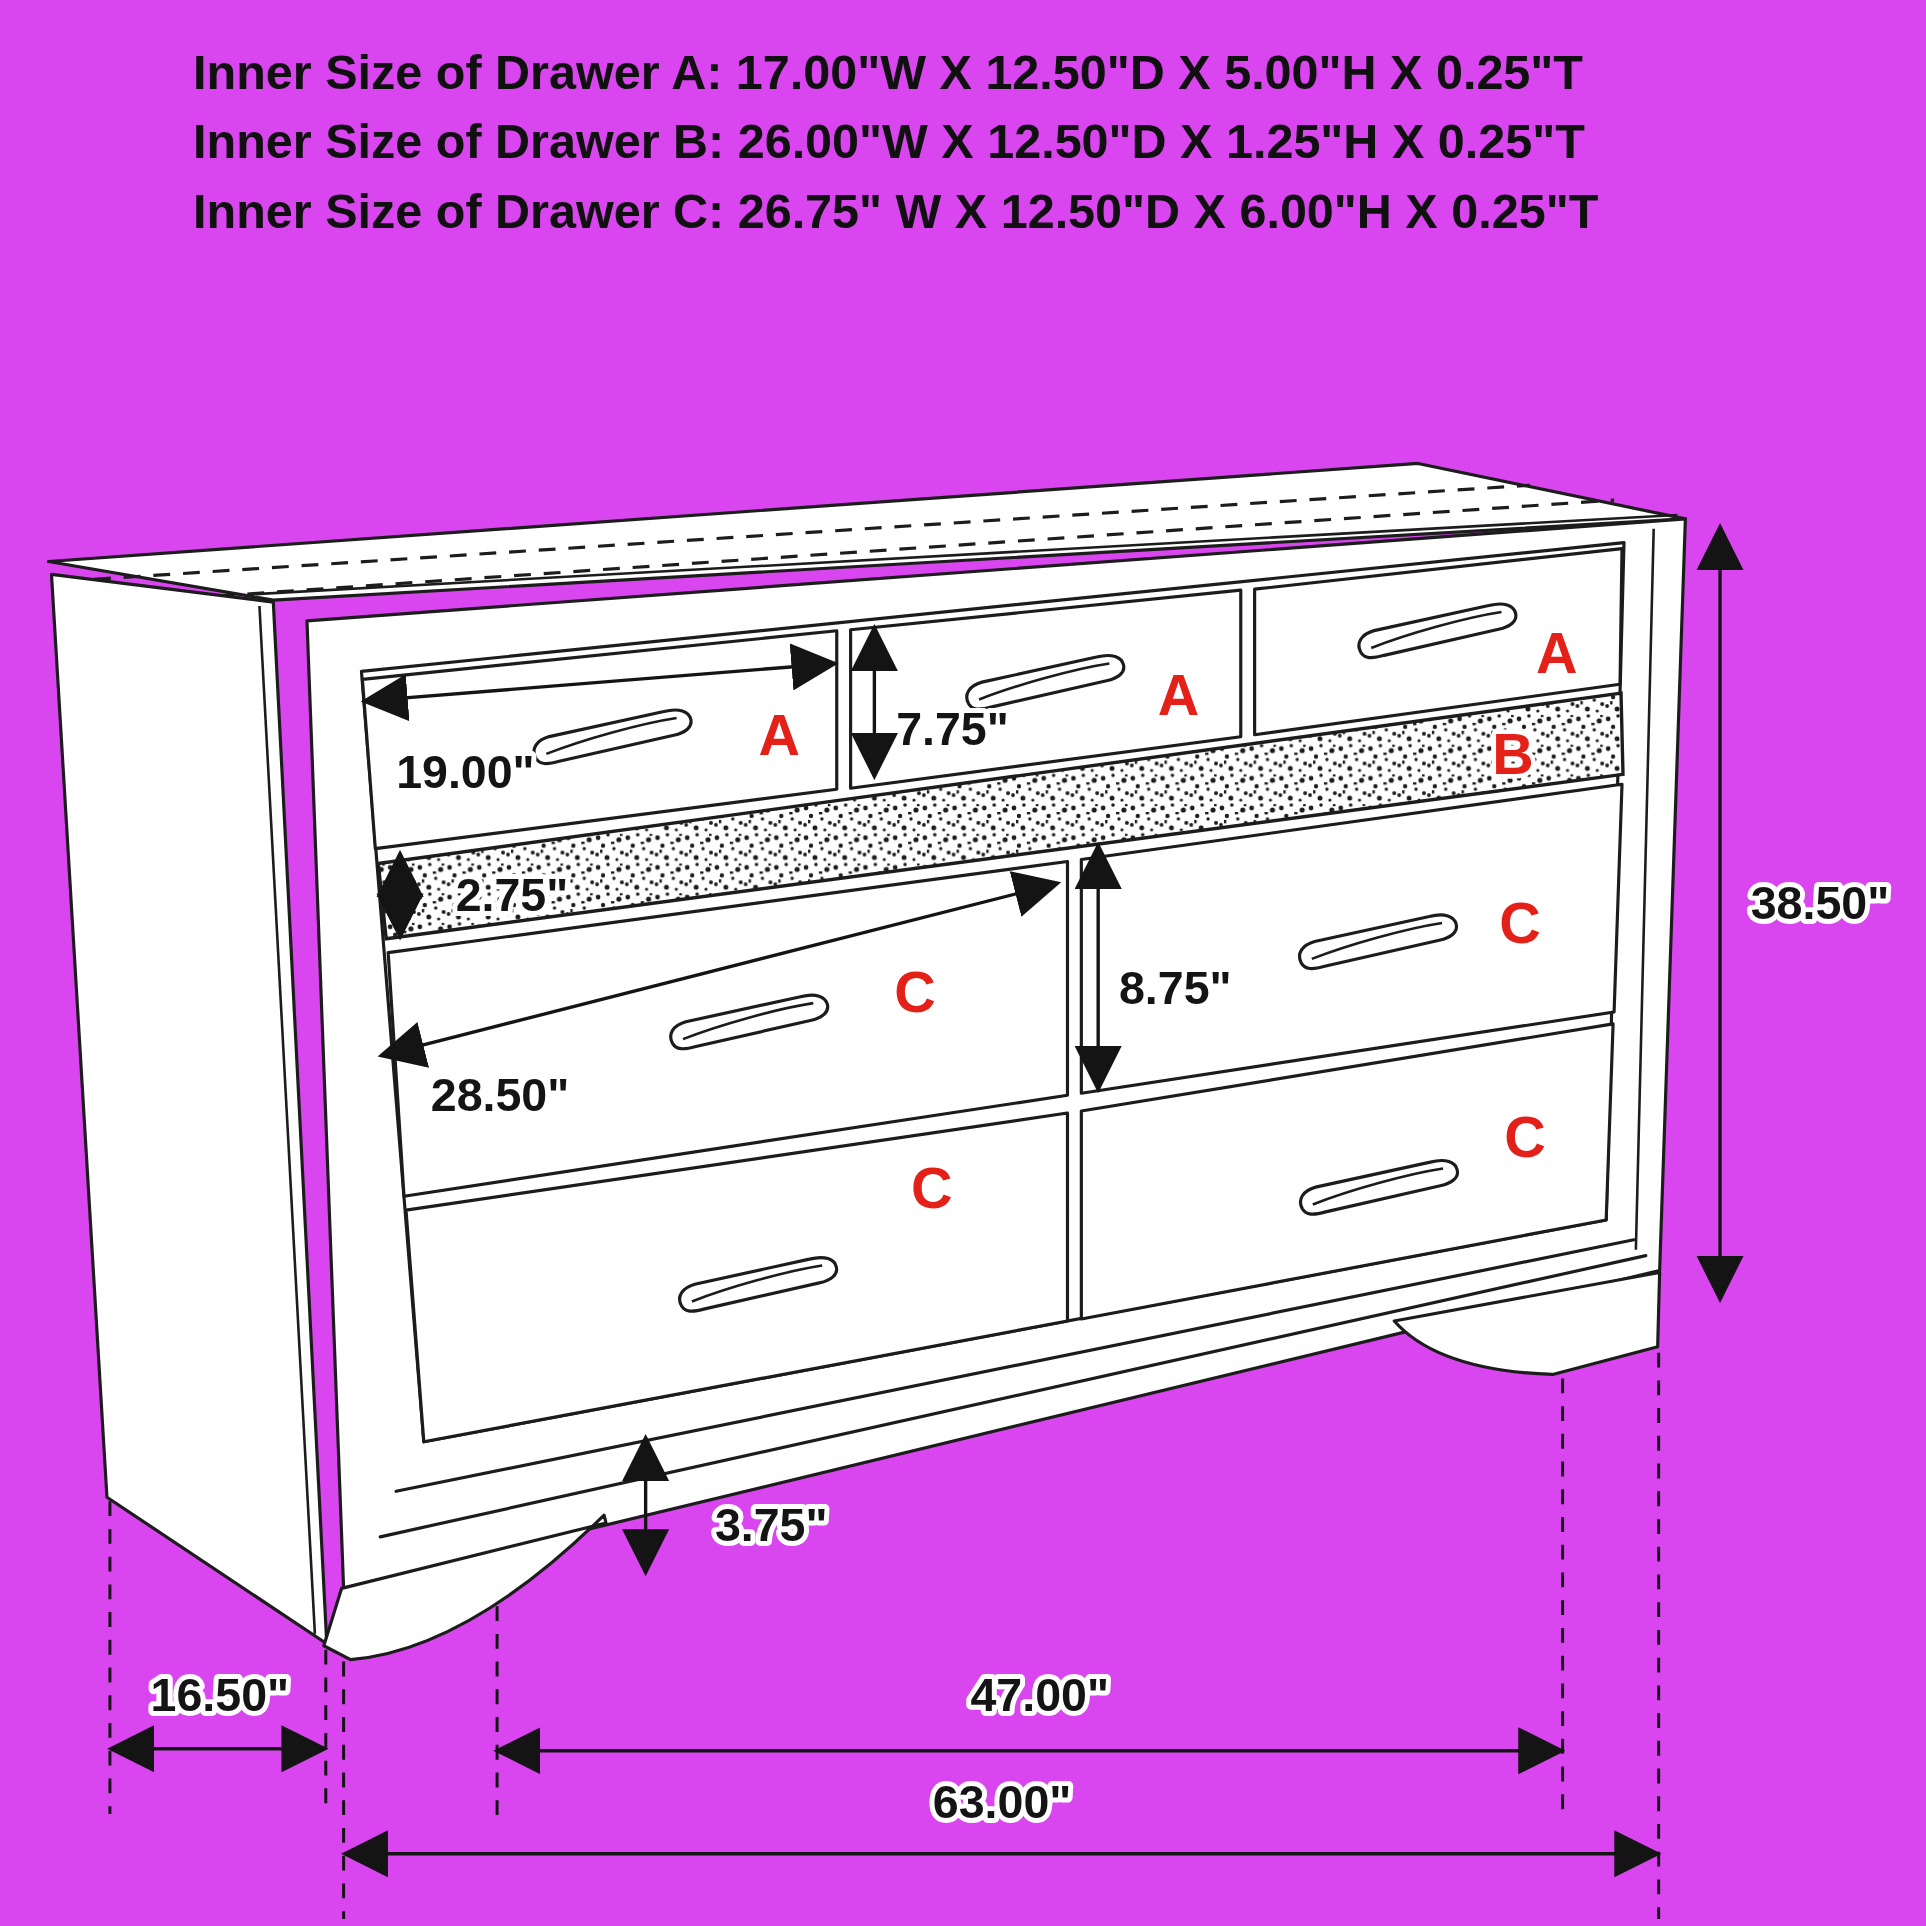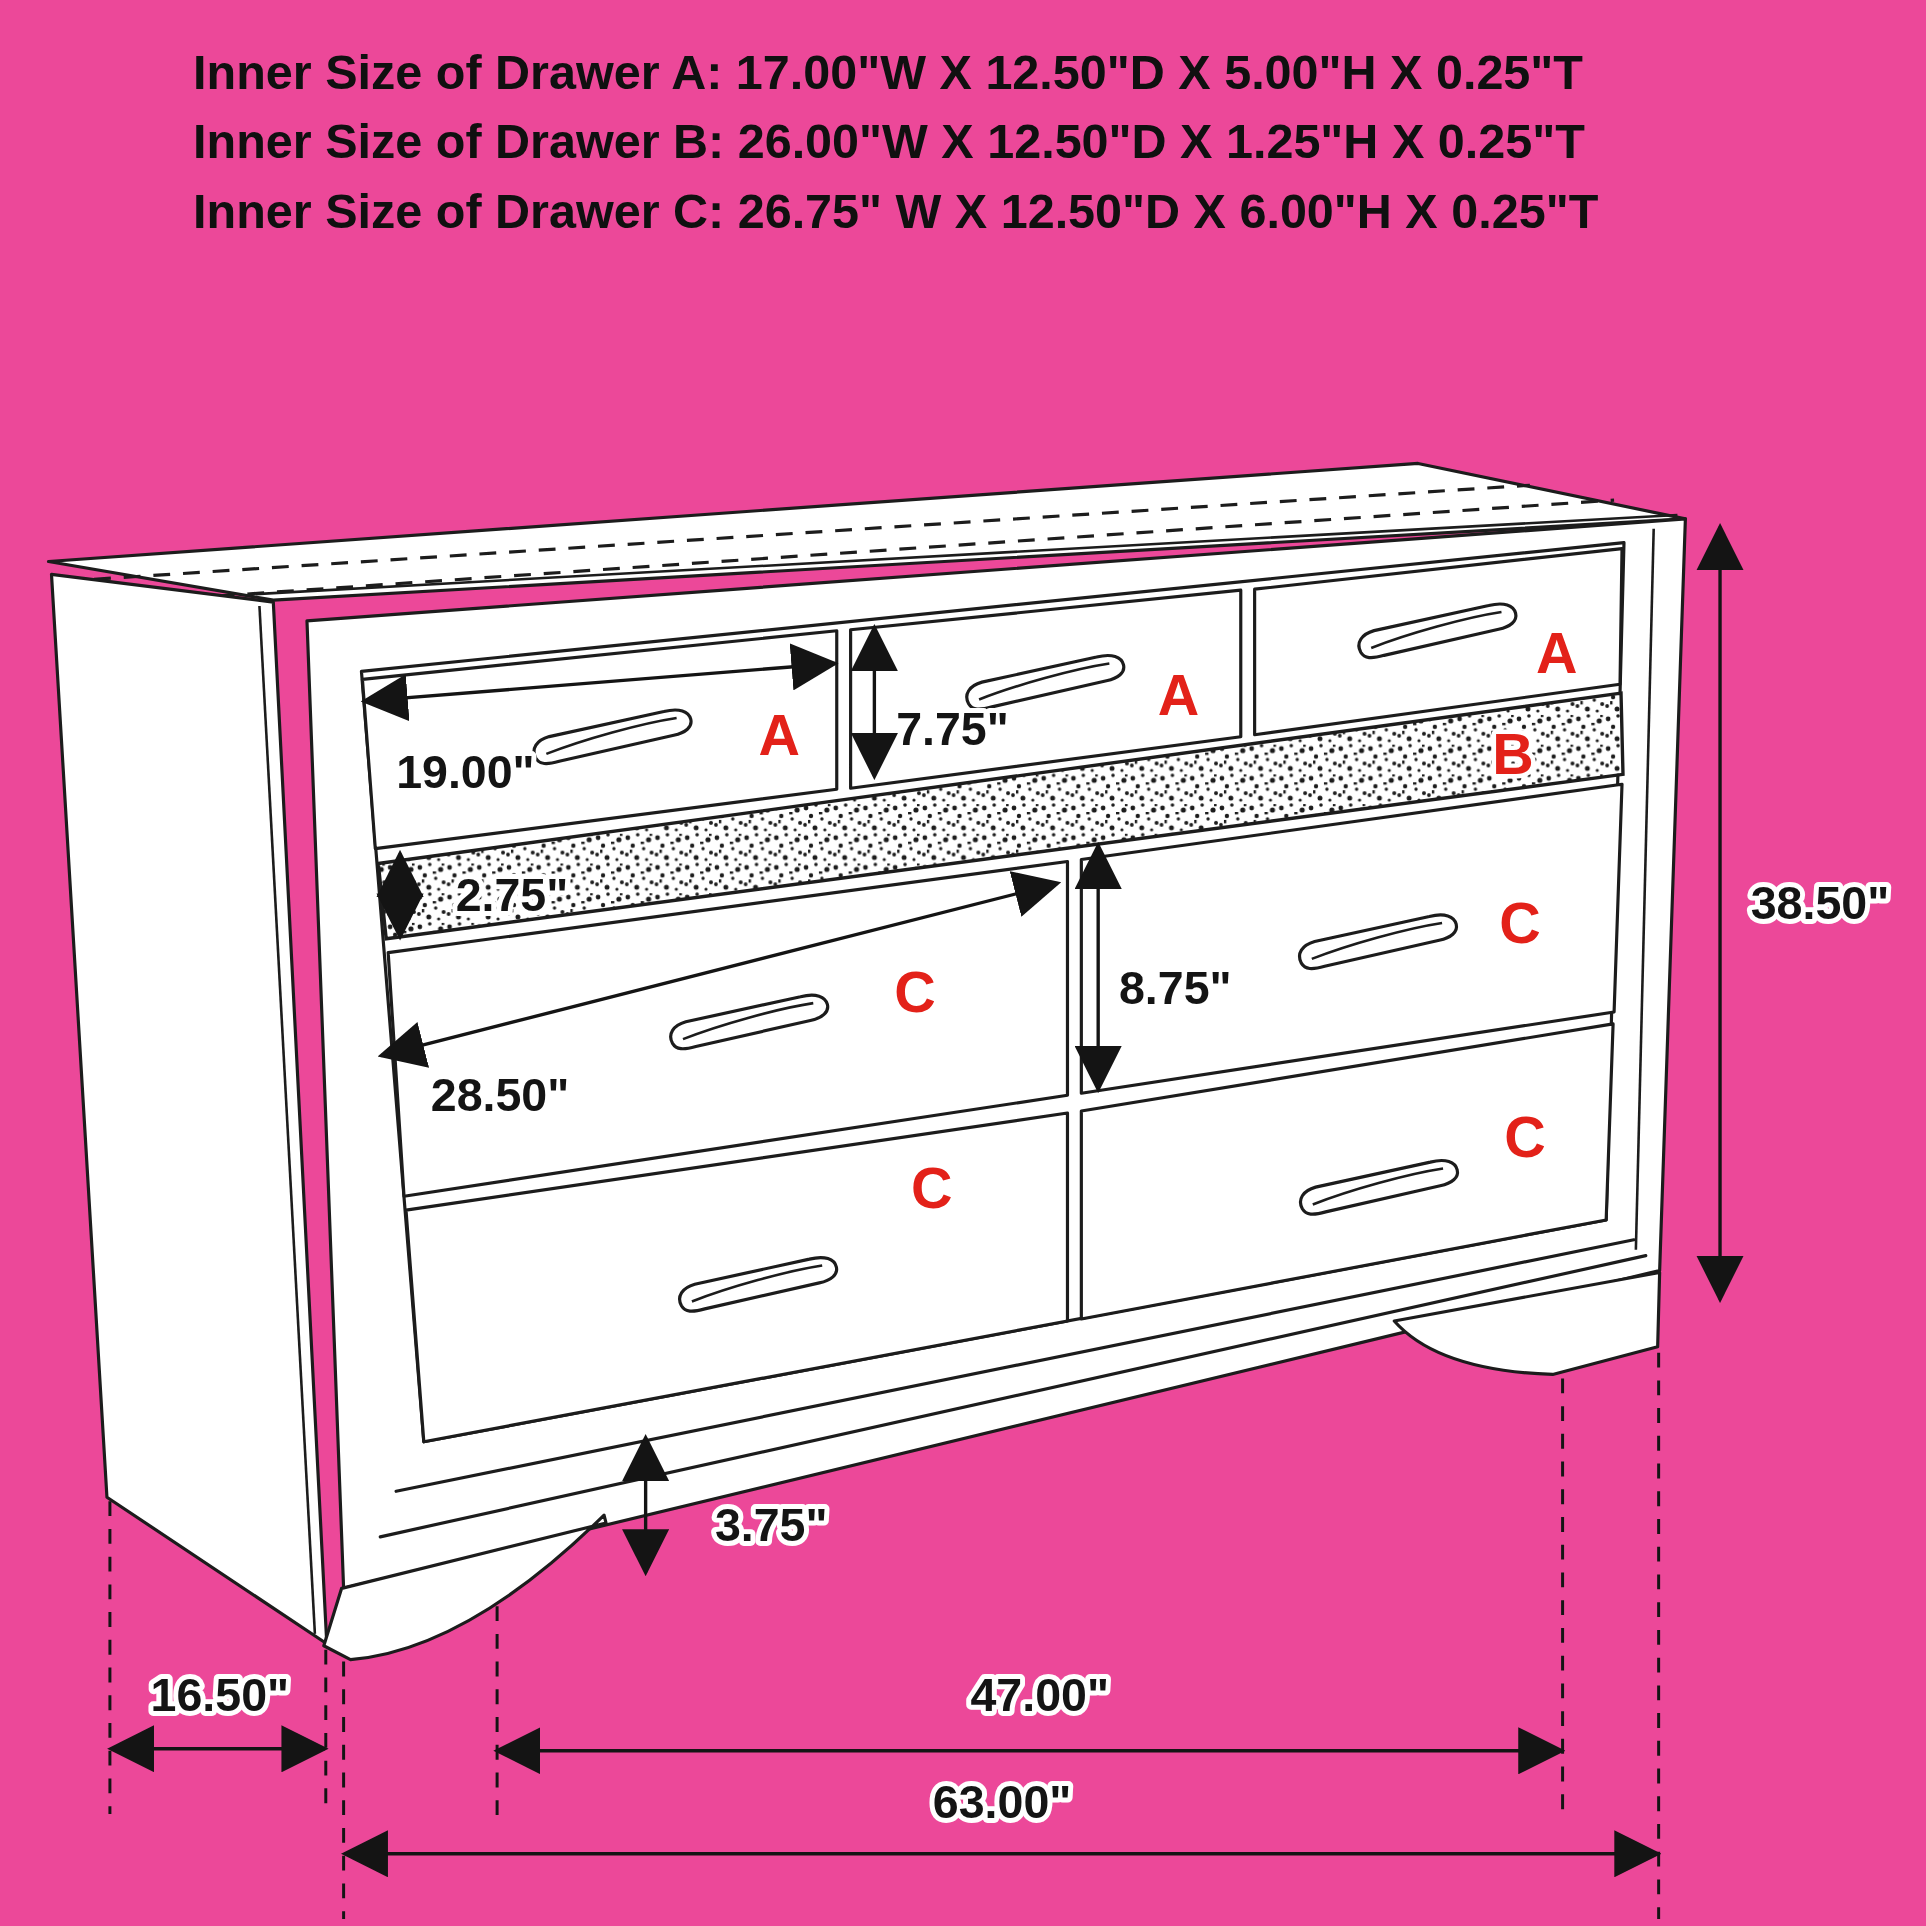--- a/index.html
+++ b/index.html
@@ -1,16 +1,16 @@
 <!DOCTYPE html>
 <html><head>
 <meta charset="utf-8">
 <style>
   html,body{margin:0;padding:0;background:#ffffff;}
-  #stage{position:relative;width:1927px;height:1927px;background:#ec4899;overflow:hidden;
+  #stage{position:relative;width:1927px;height:1927px;background:#d946ef;overflow:hidden;
          font-family:"Liberation Sans", sans-serif;}
   svg{position:absolute;left:0;top:0;}
   .ln{stroke:#1c1c1c;stroke-width:3.2;fill:none;stroke-linecap:round;stroke-linejoin:round;}
   .lnthin{stroke:#1c1c1c;stroke-width:2.6;fill:none;}
   .fillw{fill:#ffffff;}
   .dash{stroke:#1c1c1c;stroke-width:3.2;fill:none;stroke-dasharray:17 13;}
   .ext{stroke:#141414;stroke-width:3;fill:none;stroke-dasharray:15 13;}
   .dimline{stroke:#141414;stroke-width:3.4;fill:none;}
   .dimtxt{font:bold 47px "Liberation Sans", sans-serif;fill:#141414;
           paint-order:stroke;stroke:#ffffff;stroke-width:10px;stroke-linejoin:round;}

